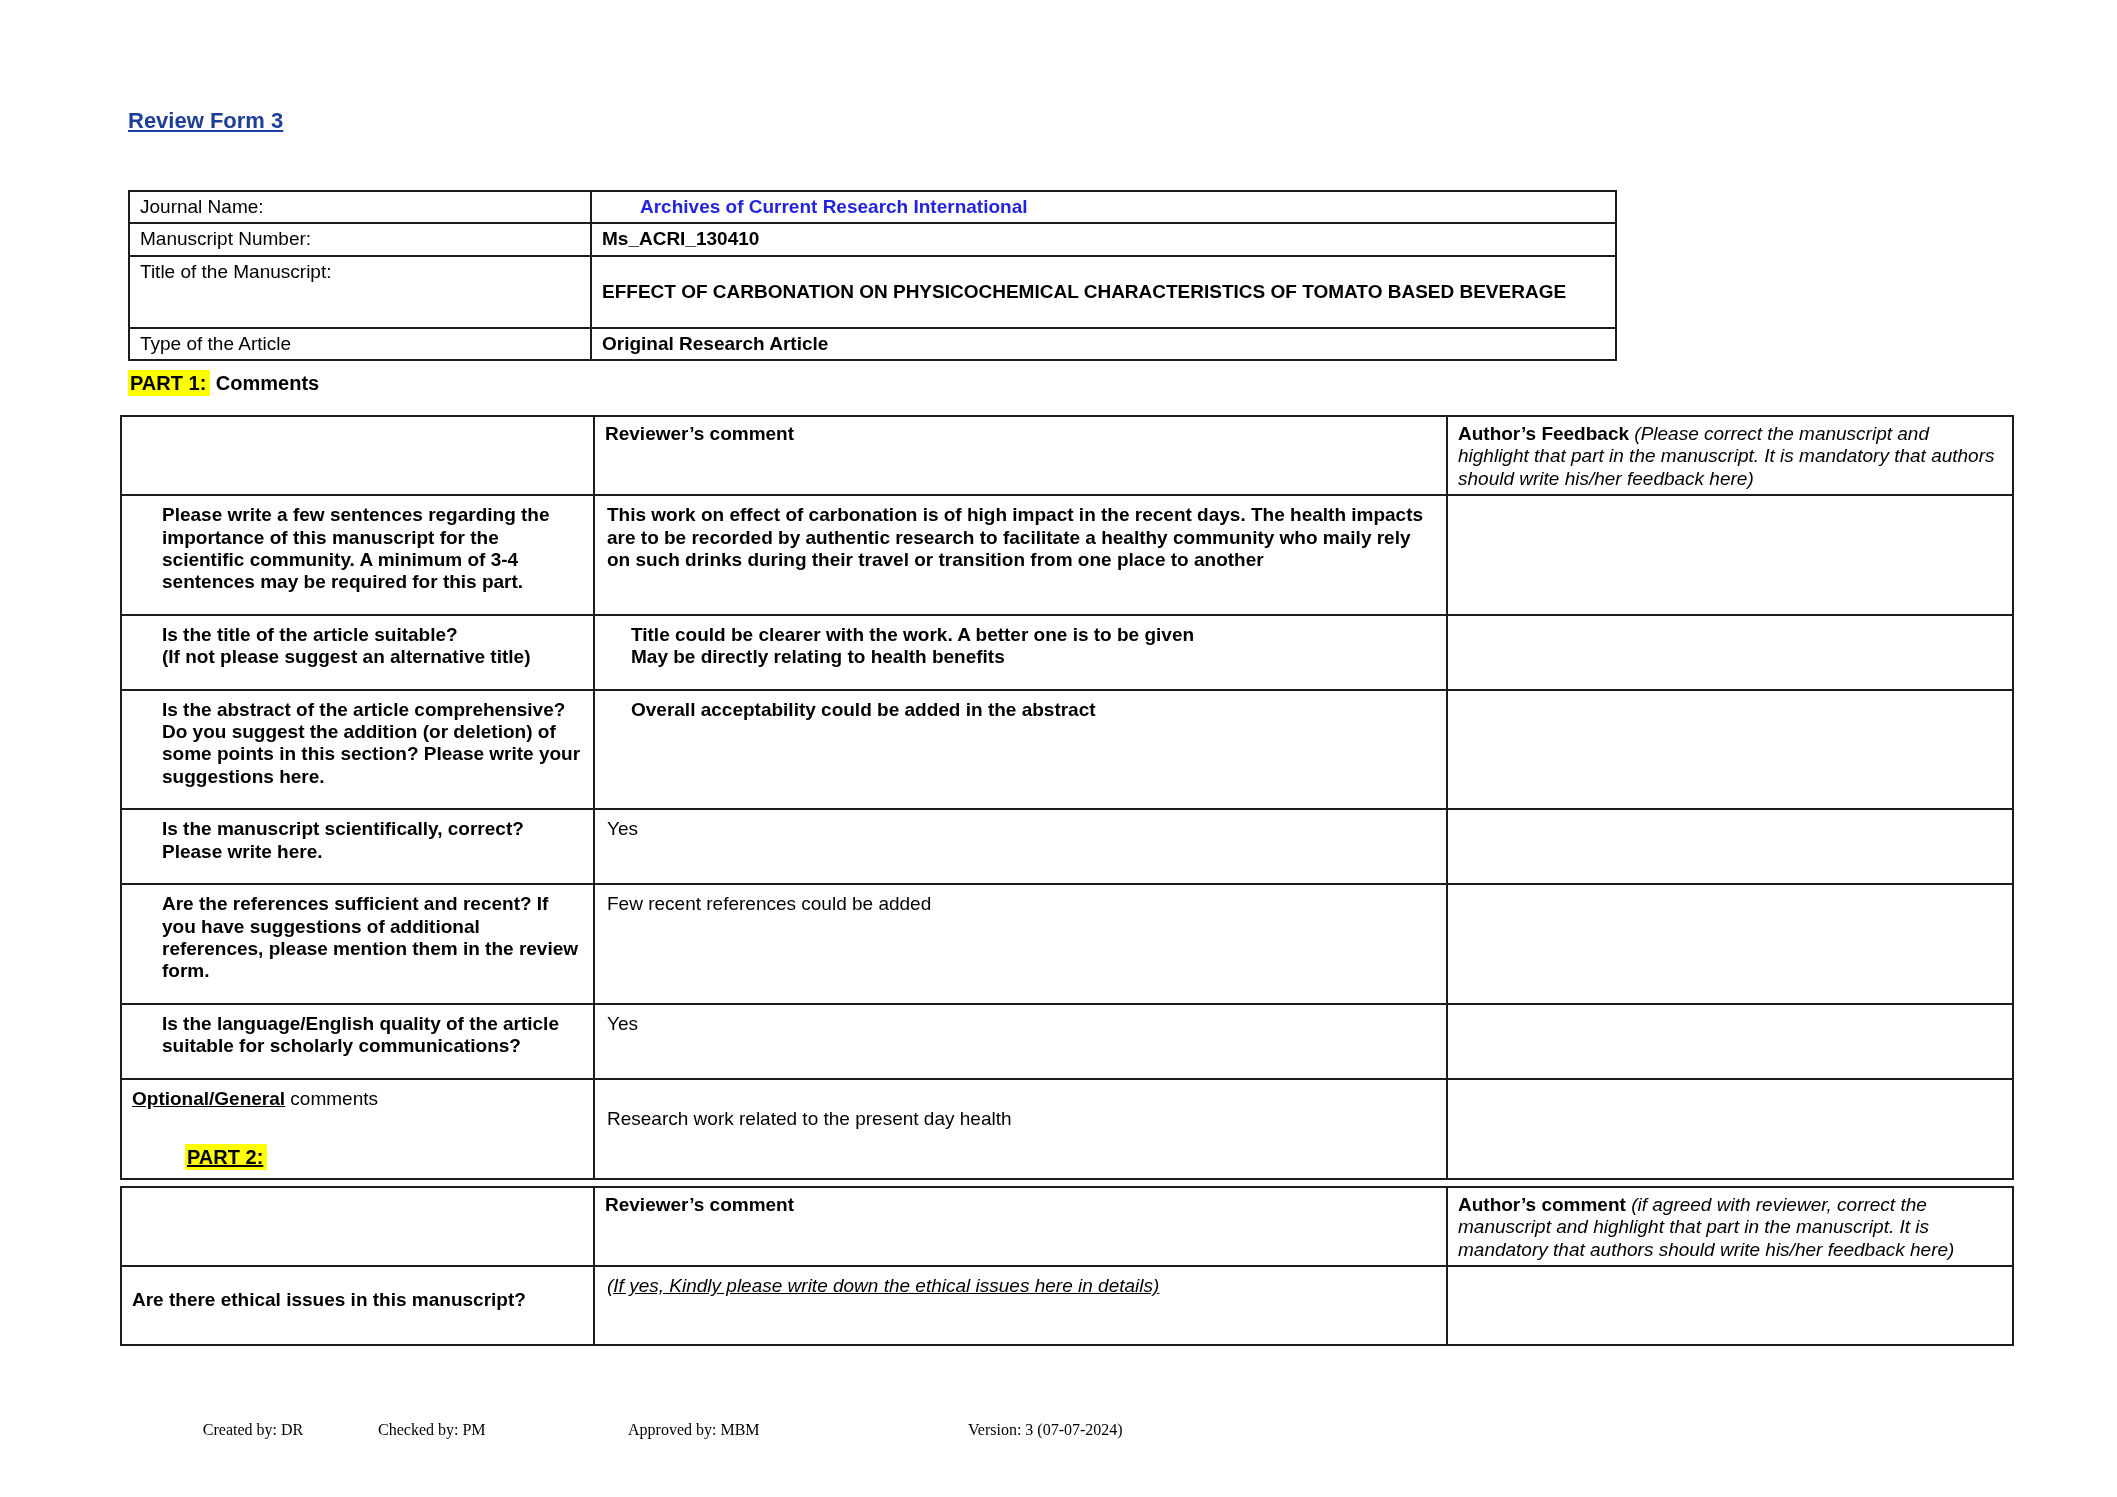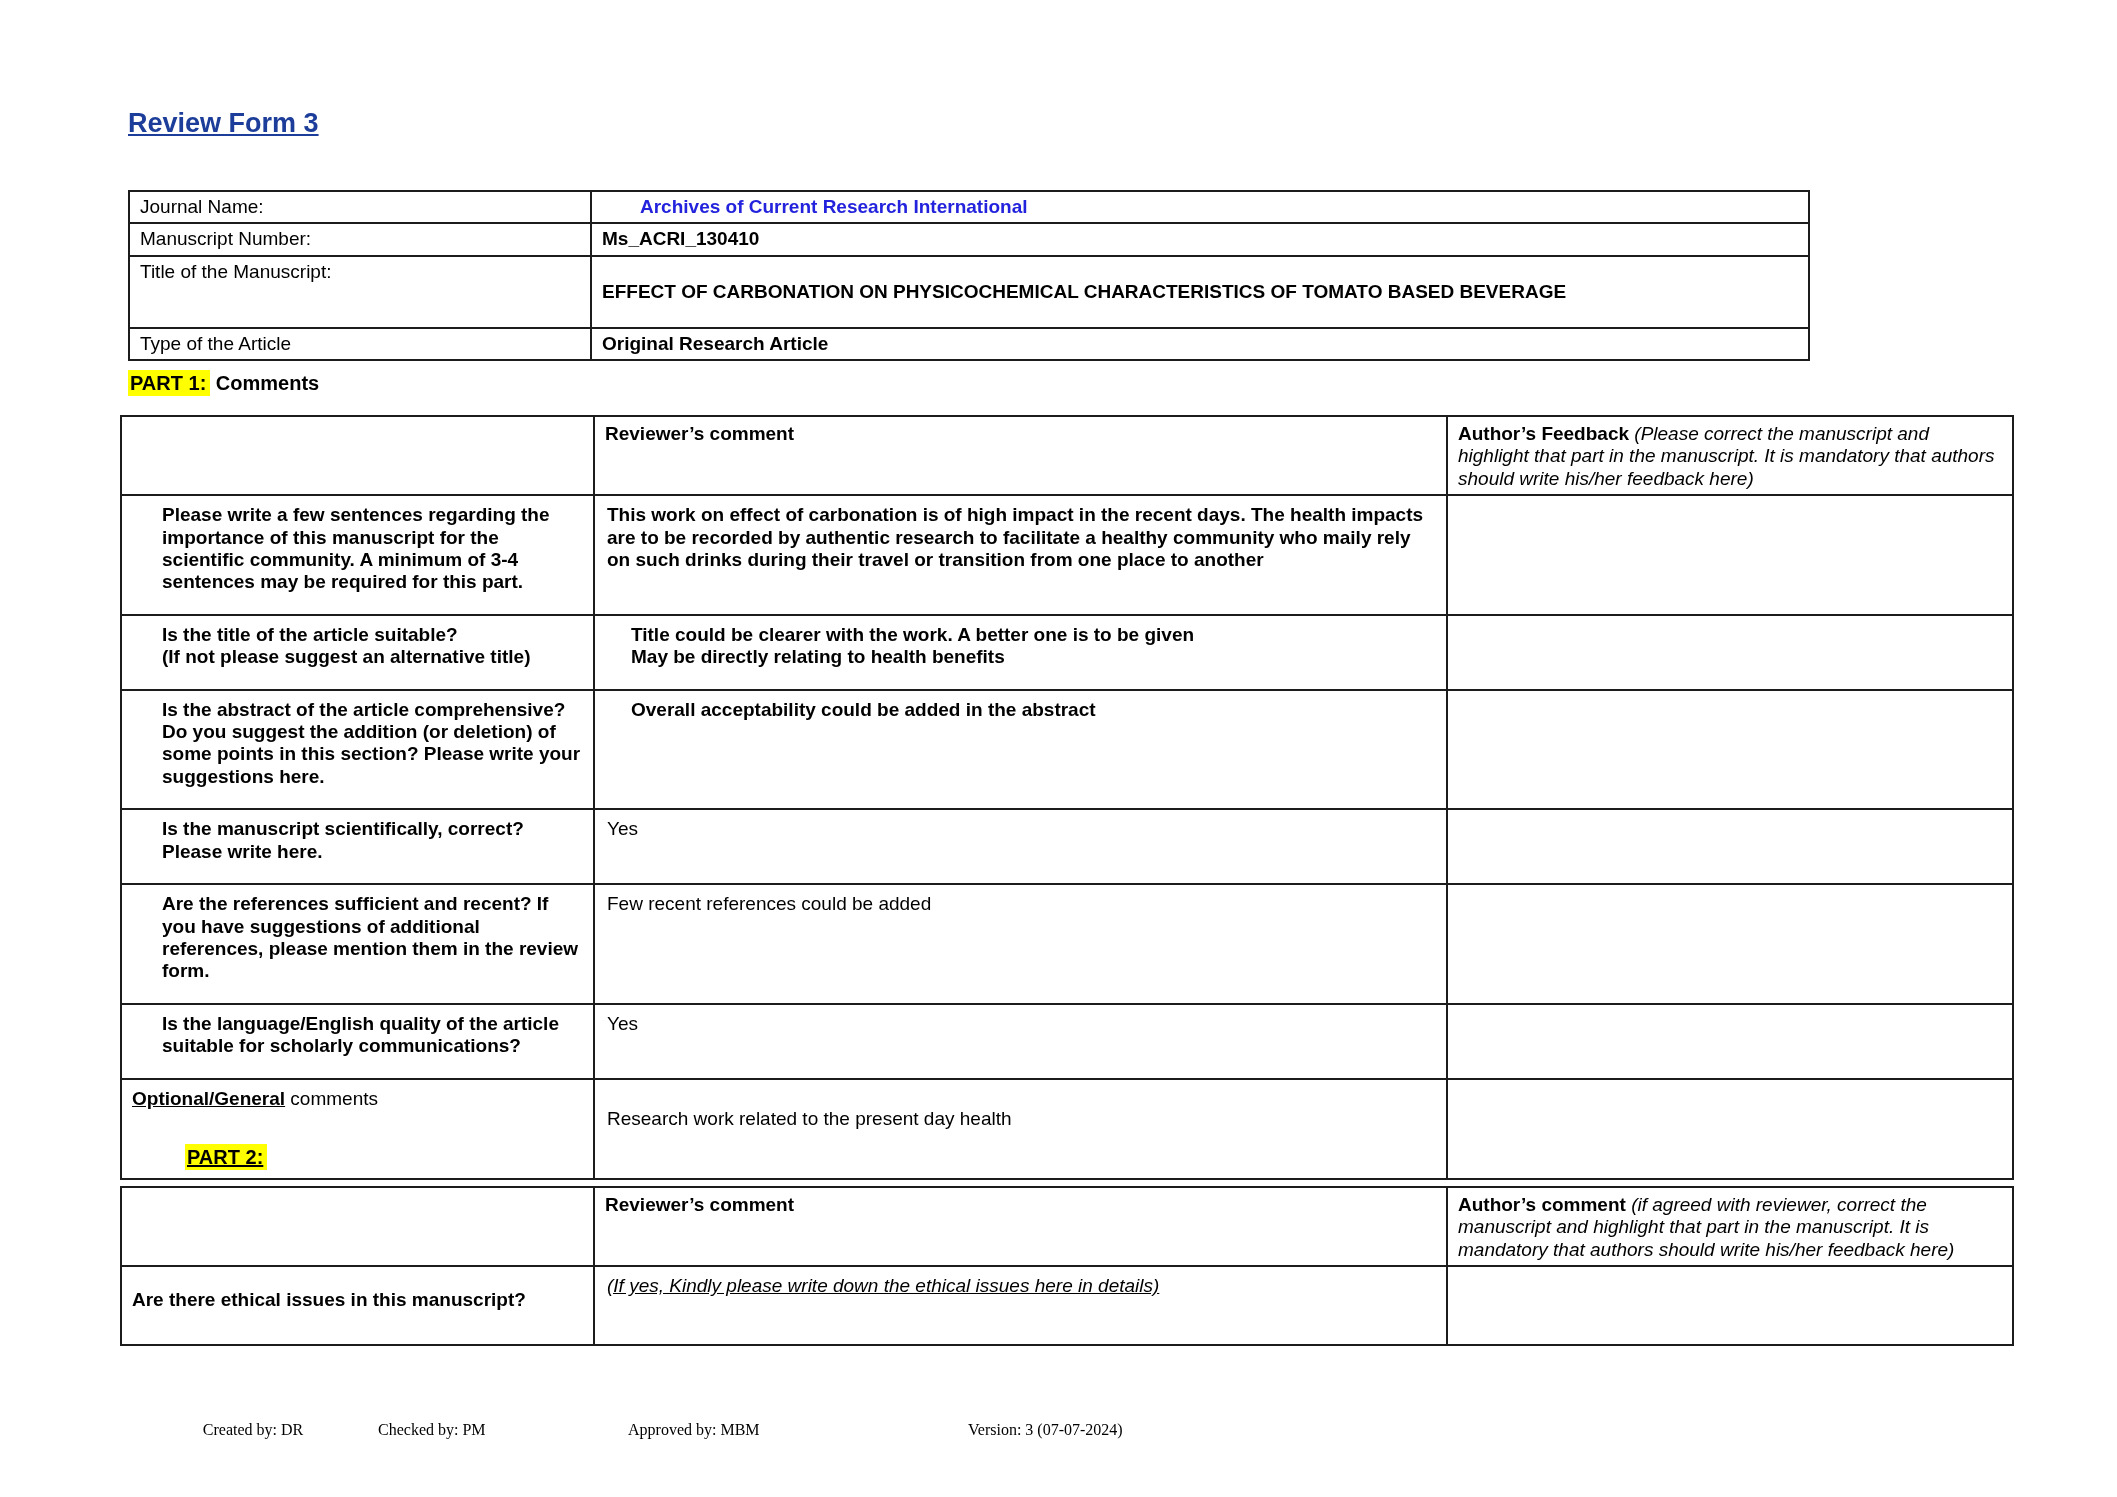--- a/index.html
+++ b/index.html
@@ -14,35 +14,35 @@
     width: 2117px; height: 1497px;
     background: #ffffff;
     font-family: "Liberation Sans", sans-serif;
     color: #000;
     position: relative;
     overflow: hidden;
   }
   .page-title {
     position: absolute; left: 128px; top: 108px;
     margin: 0;
-    font-size: 27px; font-weight: bold;
+    font-size: 22px; font-weight: bold;
     color: var(--title_blue);
     text-decoration: underline;
   }
   table { border-collapse: collapse; table-layout: fixed; }
   td {
     border: 2px solid var(--border);
     vertical-align: top;
     font-size: 19px;
     line-height: 1.18;
     padding: 4px 10px;
     word-wrap: break-word;
   }
   
-  .meta-table { position: absolute; left: 128px; top: 190px; width: 1682px; }
+  .meta-table { position: absolute; left: 128px; top: 190px; width: 1489px; }
   .meta-table col.c1 { width: 462px; }
   .meta-table td.label { font-weight: normal; }
   .meta-table td.value { font-weight: bold; vertical-align: middle; }
   .meta-table td.value.blue { color: var(--link_blue); padding-left: 48px; }
   
   .part-label {
     position: absolute;
     font-size: 20px; font-weight: bold;
   }
   .part1-label { left: 128px; top: 372px; }

